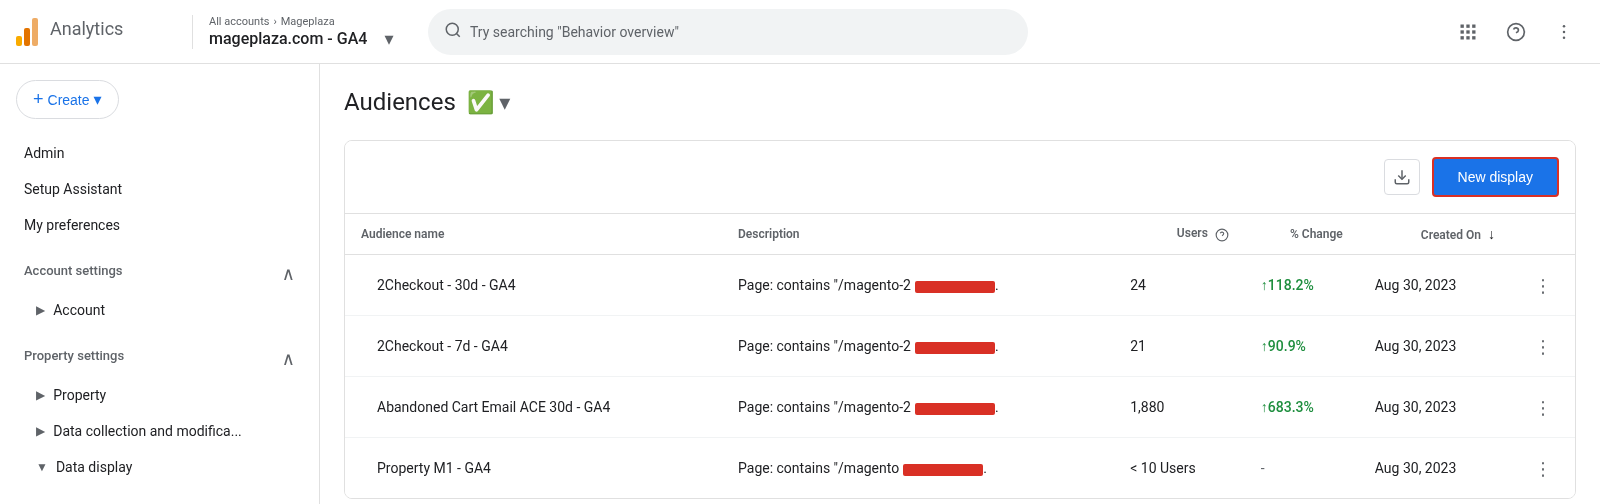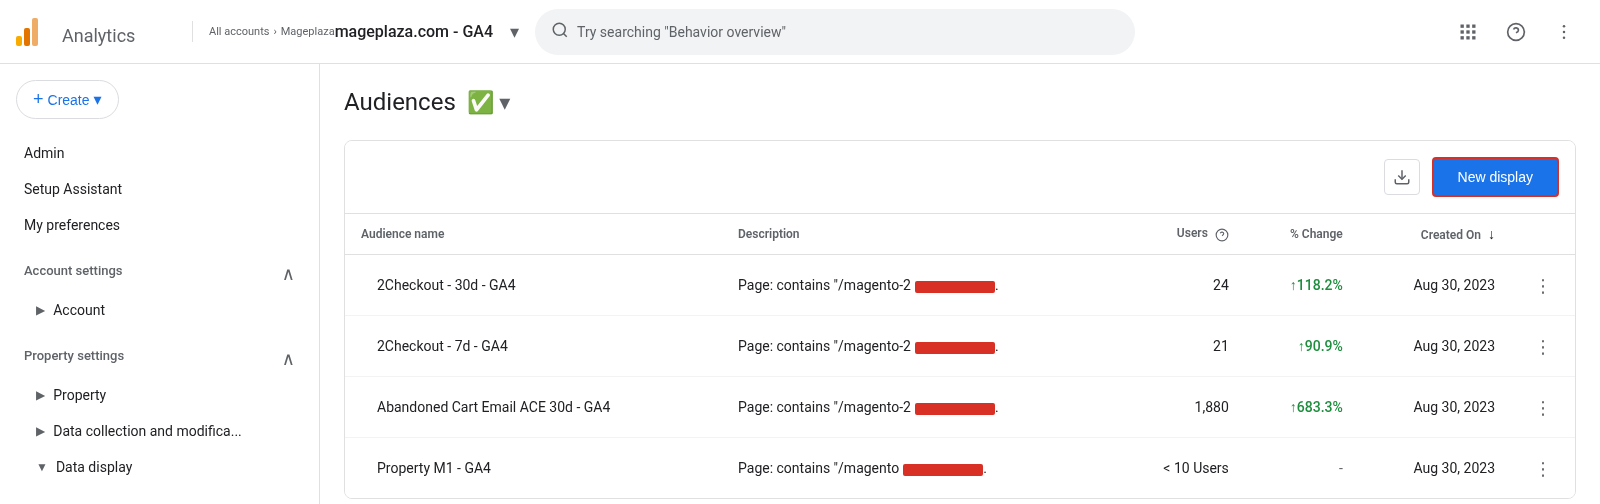--- a/index.html
+++ b/index.html
@@ -10,22 +10,22 @@
       display: flex;
       align-items: center;
       height: 64px;
       padding: 0 16px;
       border-bottom: 1px solid #e0e0e0;
       background: #fff;
       gap: 16px;
     }
     .header-logo {
       display: flex;
-      align-items: flex-end;
-      gap: 24px;
+      align-items: flex-start;
+      gap: 12px;
       min-width: 160px;
     }
     .logo-icon {
       display: flex;
       align-items: flex-end;
       gap: 2px;
       height: 28px;
     }
     .logo-bar {
       width: 6px;
@@ -35,21 +35,21 @@
     .logo-bar-2 { height: 18px; background: #E37400; }
     .logo-bar-3 { height: 28px; background: #E37400; opacity: 0.6; }
     .logo-text {
       font-size: 18px;
       font-weight: 400;
       color: #5f6368;
       letter-spacing: 0;
     }
     .breadcrumb-section {
       display: flex;
-      flex-direction: row;
+      flex-direction: column;
       justify-content: center;
       border-left: 1px solid #e0e0e0;
       padding-left: 16px;
       min-width: 220px;
     }
     .breadcrumb-top {
       font-size: 11px;
       color: #5f6368;
       display: flex;
       align-items: center;
@@ -260,21 +260,21 @@
       white-space: nowrap;
     }
     .data-table th.right { text-align: right; }
     .data-table td {
       padding: 14px 16px;
       font-size: 14px;
       color: #202124;
       border-bottom: 1px solid #f1f3f4;
       vertical-align: middle;
     }
-    .data-table td.right { text-align: right; }
+    .data-table td.right { text-align: left; }
     .data-table tr:last-child td { border-bottom: none; }
 
     .sort-icon { font-size: 14px; color: #202124; margin-left: 4px; }
     .help-icon { font-size: 14px; color: #5f6368; margin-left: 4px; vertical-align: middle; }
 
     .positive-change { color: #1e8e3e; font-weight: 500; }
 
     .redacted-bar {
       display: inline-block;
       width: 80px;

